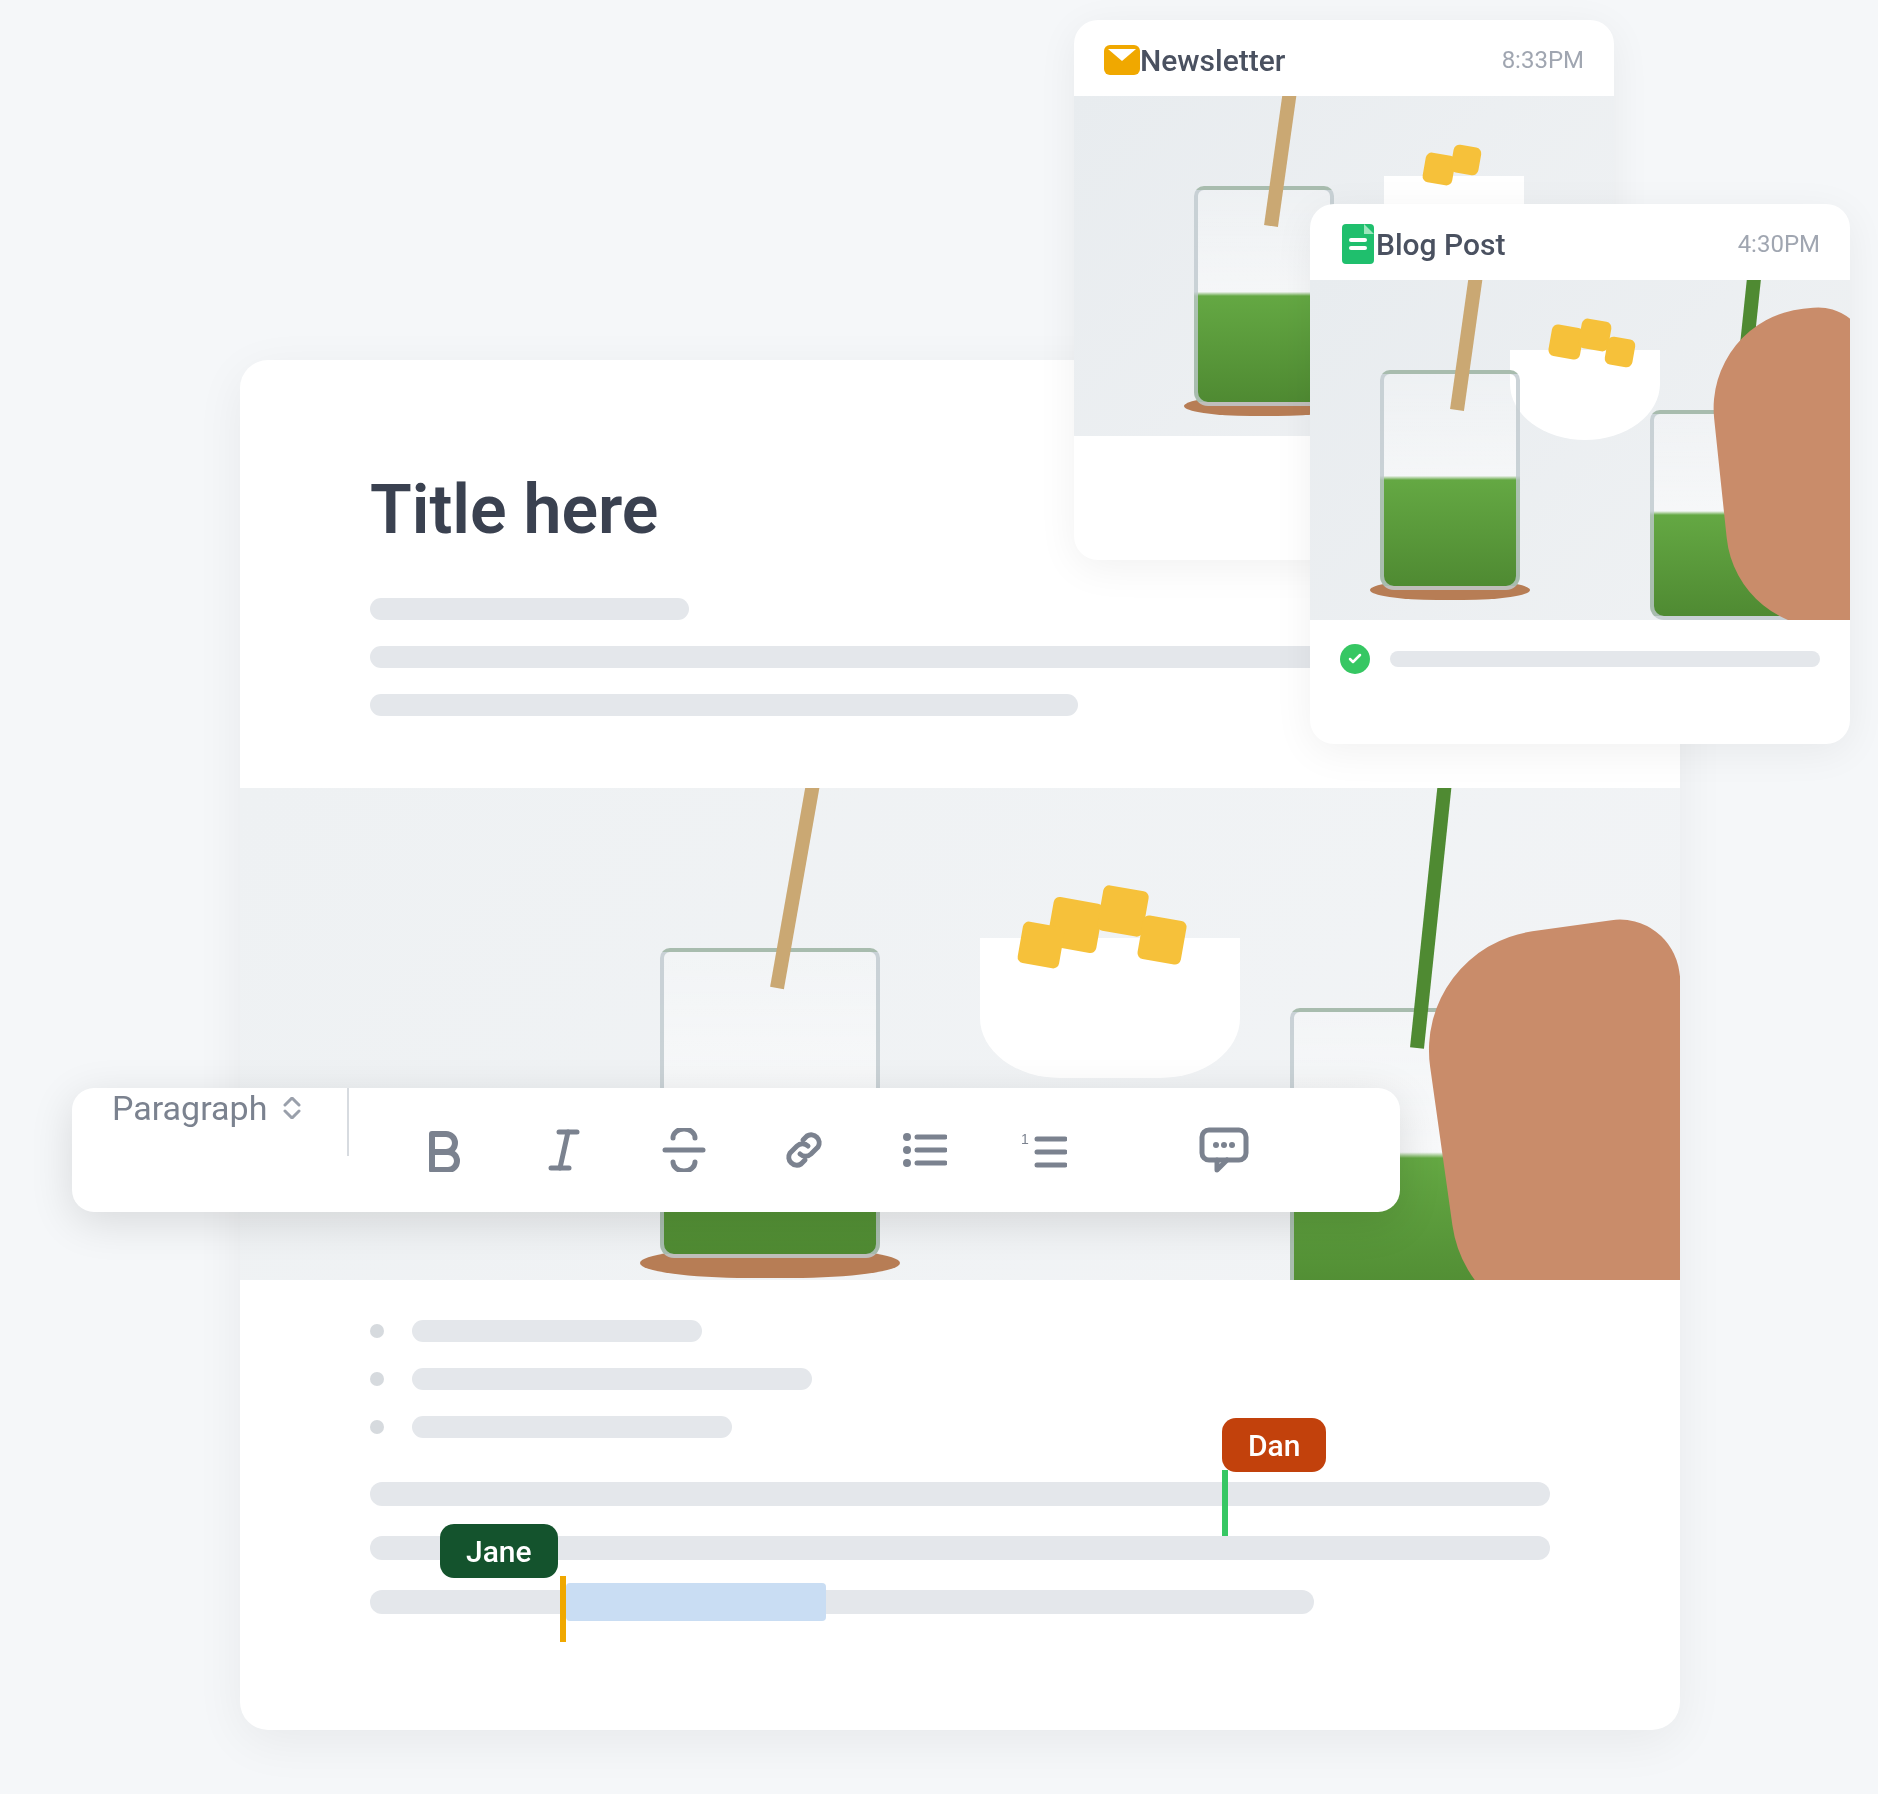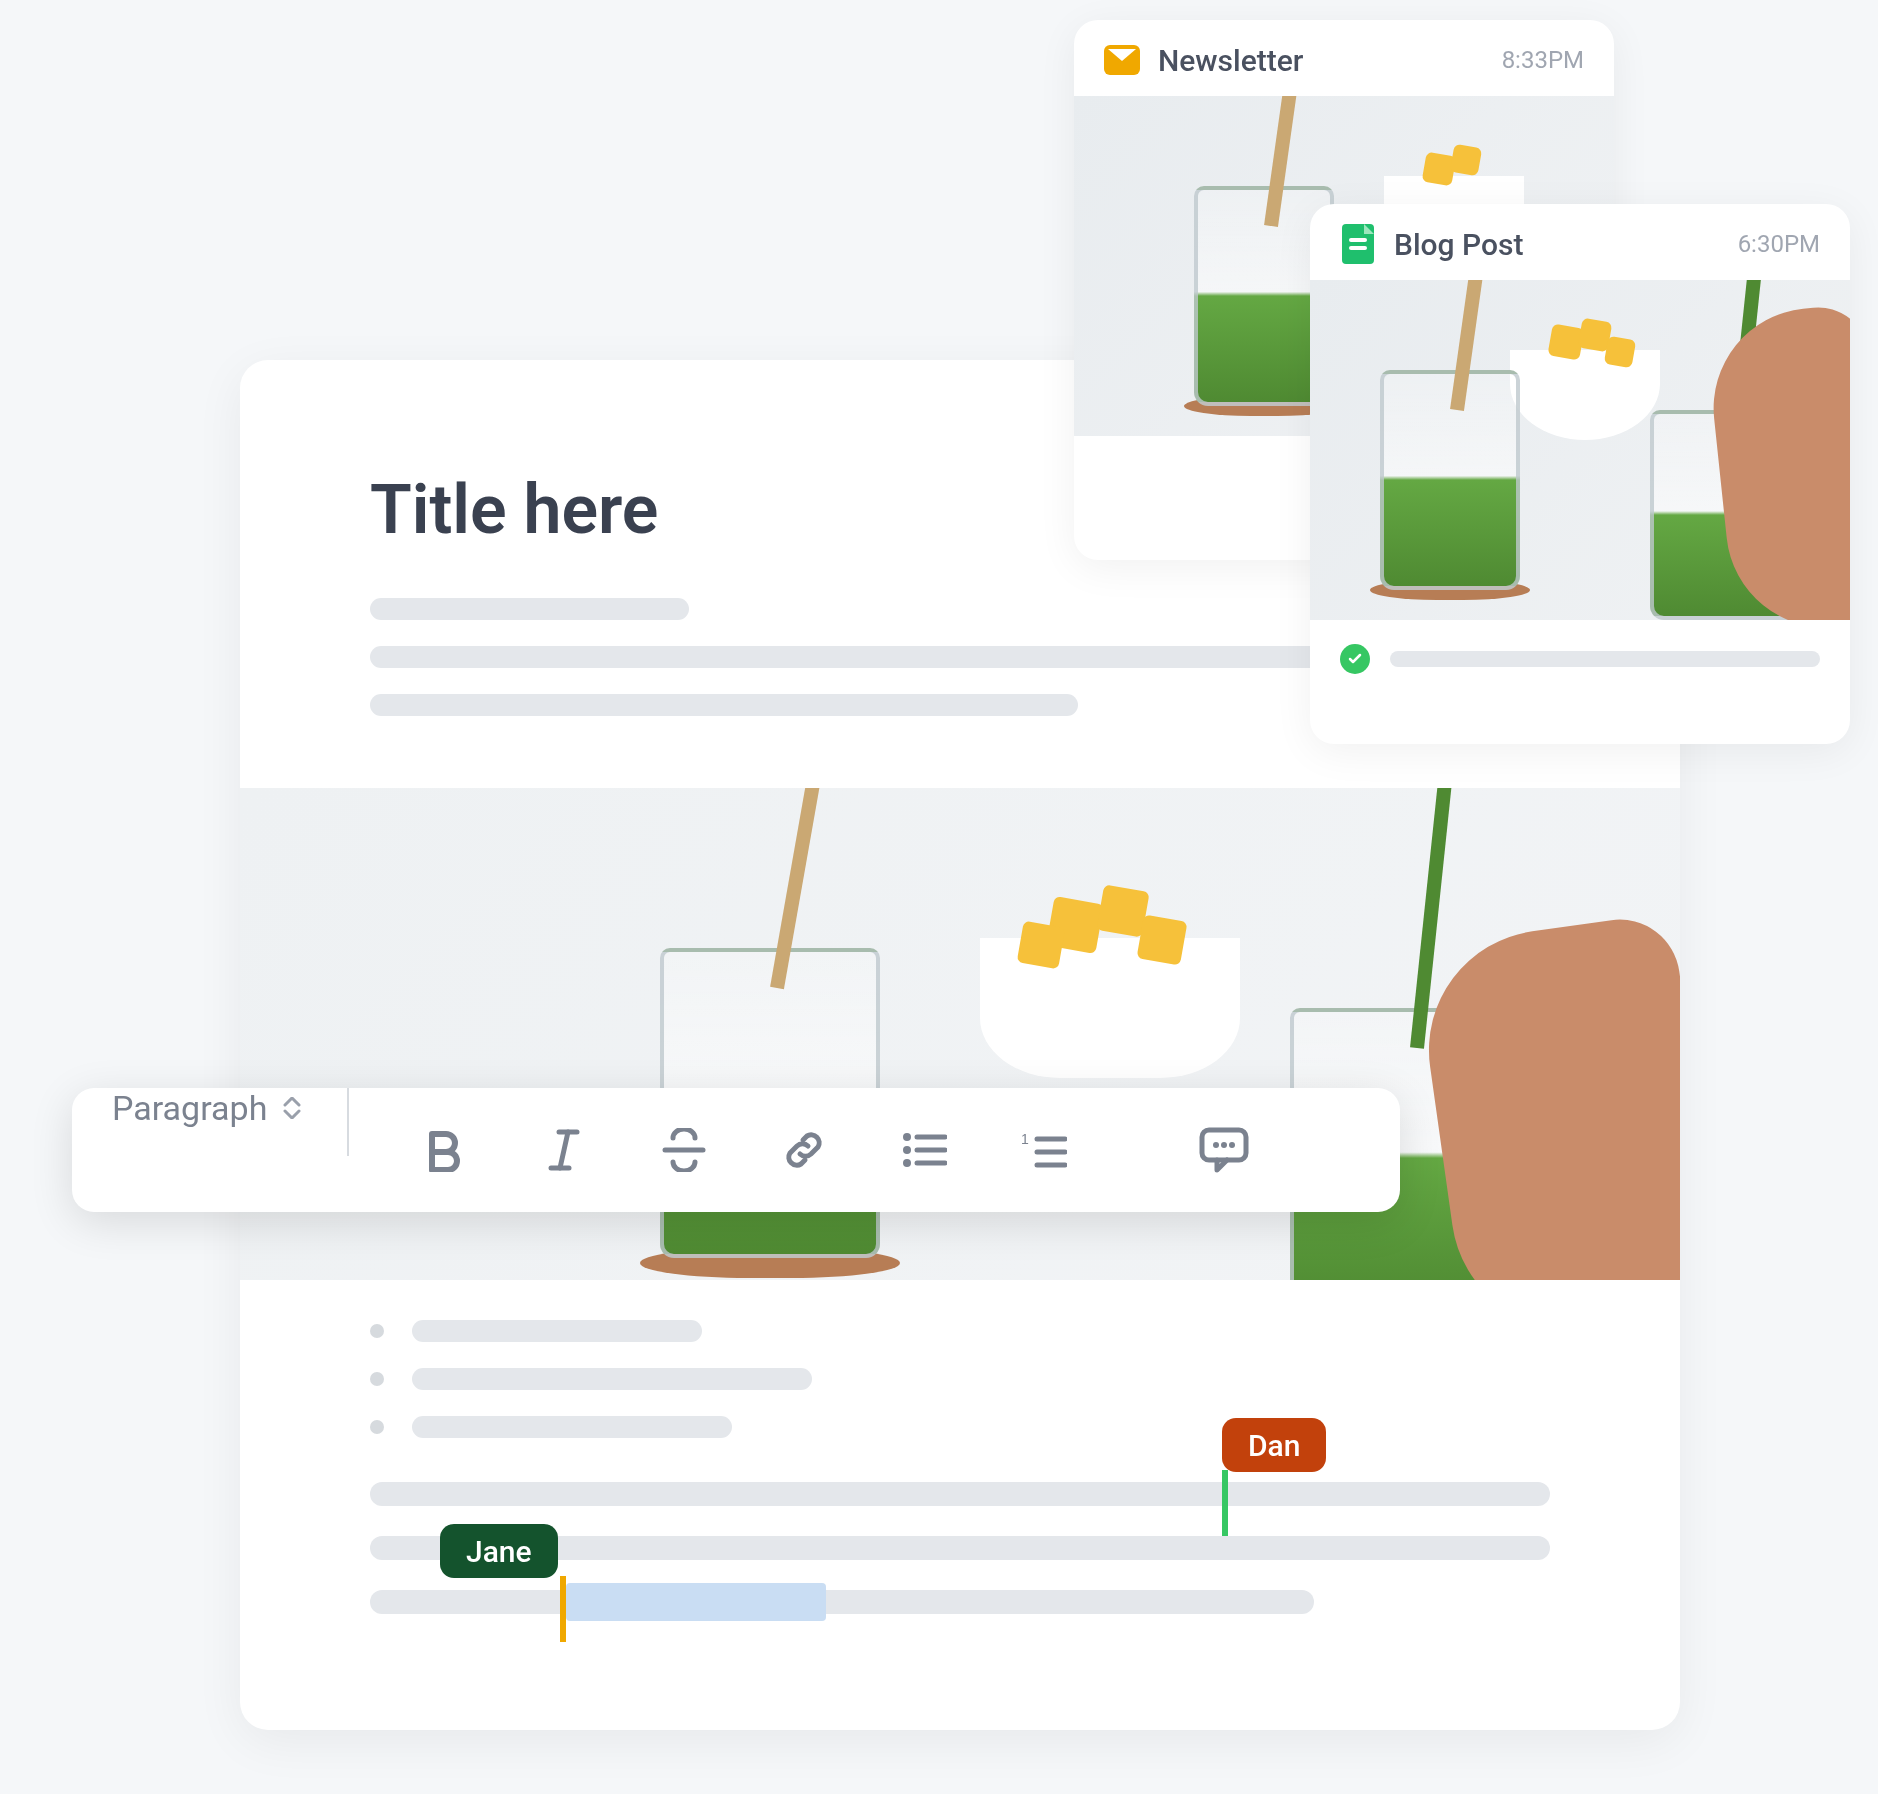--- a/index.html
+++ b/index.html
@@ -29,21 +29,20 @@
   .card-blogpost {
     top: 204px;
     left: 1310px;
     width: 540px;
     height: 540px;
   }
   .card-header {
     display: flex;
     align-items: center;
     padding: 22px 30px 18px 30px;
-    gap: 18px;
   }
   .card-header .icon-slot {
     width: 36px; height: 36px;
     display: inline-flex; align-items: center; justify-content: center;
   }
   .card-title {
     font-size: 30px;
     color: #4a5160;
     font-weight: 500;
     flex: 1;
@@ -446,21 +445,21 @@
 </div>
 
 <div class="card card-blogpost">
   <div class="card-header">
     <span class="icon-slot">
         <span class="doc-icon">
           <span class="fold"></span>
         </span>
       </span>
     <span class="card-title">Blog Post</span>
-    <span class="card-time">6:30PM</span>
+    <span class="card-time">4:30PM</span>
   </div>
   <div class="card-image">
     <div class="bowl" style="left:200px; top:70px; width:150px; height:90px;"></div>
     <div class="mango" style="left:240px; top:46px; width:32px; height:32px;"></div>
     <div class="mango" style="left:270px; top:40px; width:30px; height:30px;"></div>
     <div class="mango" style="left:296px; top:58px; width:28px; height:28px;"></div>
     <div class="coaster" style="left:60px; top:300px; width:160px; height:20px;"></div>
     <div class="jar" style="left:70px; top:90px; width:140px; height:220px;"></div>
     <div class="straw" style="left:140px; top:-60px; height:190px; transform:rotate(8deg);"></div>
     <div class="jar" style="left:340px; top:130px; width:160px; height:210px;"></div>

